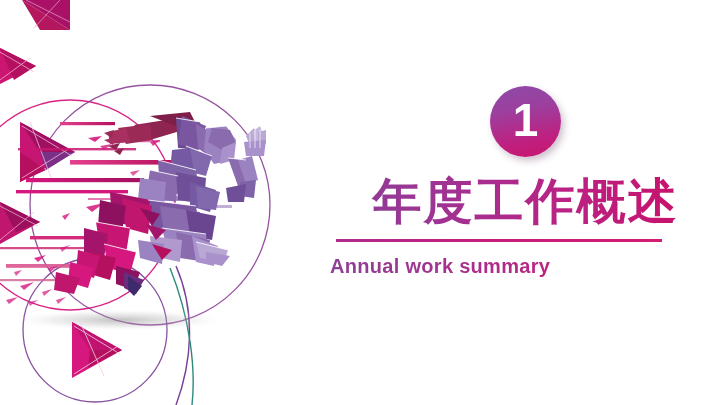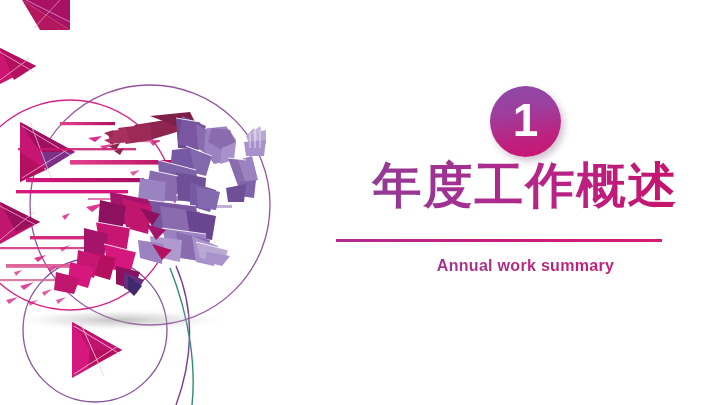--- a/index.html
+++ b/index.html
@@ -71,21 +71,21 @@
     color: #ffffff;
     font-size: 46px;
     font-weight: bold;
     font-family: "Liberation Sans", sans-serif;
     letter-spacing: 0px;
   }
 
   #title-zh {
     position: absolute;
     left: 0;
-    top: 156px;
+    top: 172px;
     width: 391px;
     text-align: center;
     font-size: 49px;
     line-height: 60px;
     font-weight: bold;
     letter-spacing: 2px;
     font-family: "DejaVu Sans", "Liberation Sans", sans-serif;
     background: linear-gradient(90deg, #8b3f96 0%, #a23192 32%, #bb2183 62%, #c5146f 86%, #cc0f66 100%);
     -webkit-background-clip: text;
     background-clip: text;
@@ -101,22 +101,22 @@
     width: 326px;
     height: 3px;
     background: linear-gradient(90deg, #b02a8e 0%, #c71d7c 50%, #d41c72 100%);
   }
 
   #subtitle {
     position: absolute;
     left: 0;
     top: 251px;
     width: 391px;
-    text-align: center;
-    font-size: 16px;
+    text-align: left;
+    font-size: 20px;
     line-height: 30px;
     font-weight: bold;
     letter-spacing: 0.3px;
     font-family: "Liberation Sans", sans-serif;
     background: linear-gradient(90deg, #8e3f96 0%, #a9308c 35%, #c41d78 70%, #cf1570 100%);
     -webkit-background-clip: text;
     background-clip: text;
     color: transparent;
     -webkit-text-fill-color: transparent;
     white-space: nowrap;

